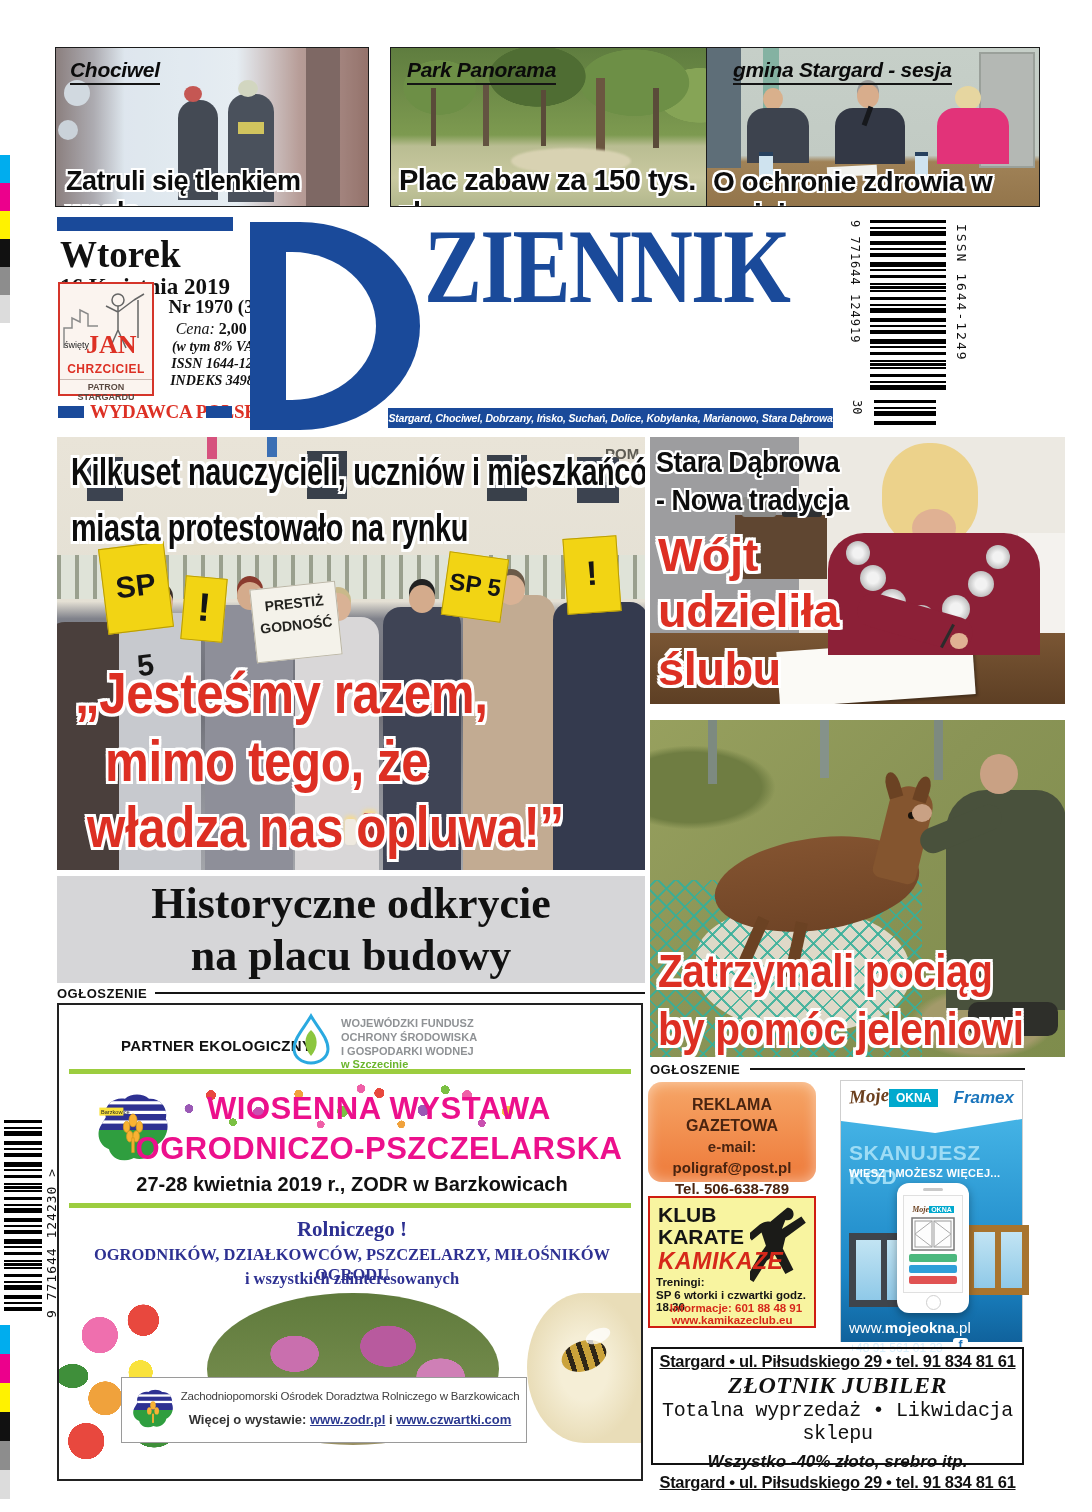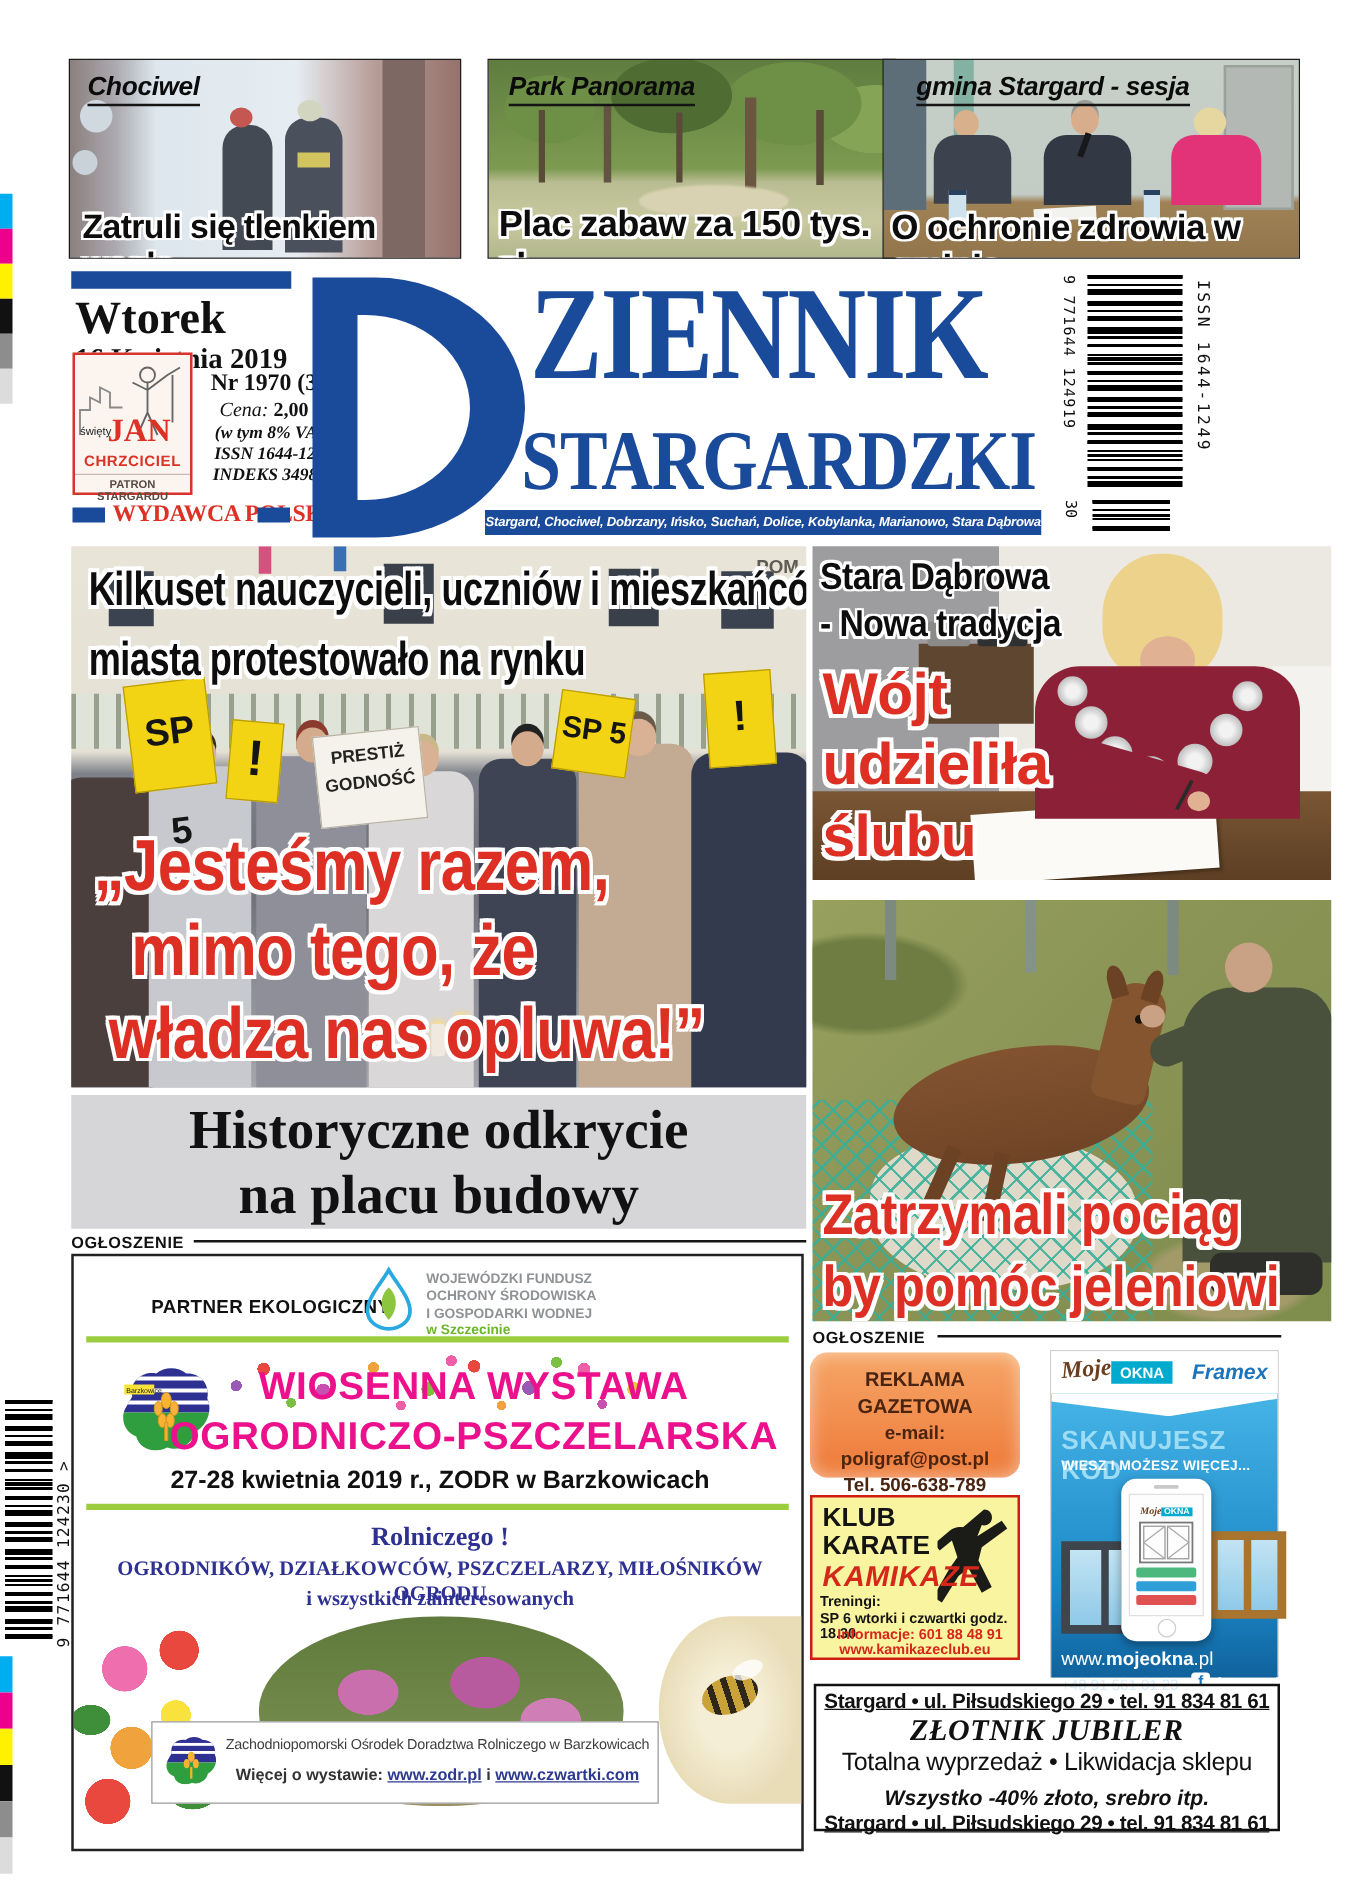--- a/index.html
+++ b/index.html
@@ -134,23 +134,20 @@
   <div class="abs bar" style="left:58px;top:406px;width:26px;height:12px;"></div>
   <div class="abs serif" style="left:90px;top:401px;font-size:19px;font-weight:bold;color:#dd3125;letter-spacing:-0.3px;">WYDAWCA POLSKI</div>
   <div class="abs bar" style="left:206px;top:406px;width:26px;height:12px;"></div>
 
   <div class="abs" style="left:250px;top:222px;width:170px;height:208px;">
     <div class="abs bar" style="left:0;top:0;width:170px;height:208px;border-radius:0 120px 120px 0 / 0 104px 104px 0;"></div>
     <div class="abs" style="left:36px;top:30px;width:90px;height:148px;background:#fff;border-radius:0 84px 84px 0 / 0 74px 74px 0;"></div>
   </div>
   <div class="abs serif blue" style="left:424px;top:214px;font-weight:bold;font-size:106px;line-height:1;">
     <span class="cx" style="transform:scaleX(0.82);letter-spacing:-2px;">ZIENNIK</span>
-  </div>
-  <div class="abs serif blue" style="left:417px;top:334px;font-weight:bold;font-size:68px;line-height:1;">
-    <span class="cx" style="transform:scaleX(0.84);letter-spacing:-1px;">STARGARDZKI</span>
   </div>
   <div class="abs bar" style="left:388px;top:408px;width:445px;height:20px;text-align:center;">
     <span style="color:#fff;font-style:italic;font-weight:bold;font-size:10.5px;line-height:20px;letter-spacing:-0.2px;">Stargard, Chociwel, Dobrzany, Ińsko, Suchań, Dolice, Kobylanka, Marianowo, Stara Dąbrowa</span>
   </div>
 
   <div class="abs" style="left:848px;top:214px;width:150px;height:216px;">
     <div class="abs vtext mono" style="left:0;top:6px;height:172px;font-size:12px;letter-spacing:1px;">9 771644 124919</div>
     <div class="abs bars-h" style="left:22px;top:6px;width:76px;height:172px;"></div>
     <div class="abs vtext mono" style="left:106px;top:10px;height:172px;font-size:13px;letter-spacing:2px;">ISSN 1644-1249</div>
     <div class="abs vtext mono" style="left:2px;top:186px;height:30px;font-size:12px;">30</div>
@@ -456,18 +453,18 @@
       </div>
       <div class="abs" style="left:8px;top:226px;color:#d8eefb;font-size:12px;">+48 91 561 01 23</div>
       <div class="abs" style="left:112px;top:223px;width:15px;height:15px;background:#fff;border-radius:3px;color:#1b75bc;font-weight:bold;font-size:12px;text-align:center;line-height:15px;">f</div>
       <div class="abs" style="left:132px;top:224px;color:#fff;font-size:13px;">framexpl</div>
     </div>
   </div>
 
   <div class="abs" style="left:651px;top:1347px;width:373px;height:118px;border:2.5px solid #111;box-sizing:border-box;text-align:center;padding-top:3px;">
     <div style="font-size:16.5px;font-weight:bold;text-decoration:underline;letter-spacing:-0.3px;">Stargard • ul. Piłsudskiego 29 • tel. 91 834 81 61</div>
     <div class="serif" style="font-size:24px;font-weight:bold;font-style:italic;letter-spacing:0.5px;margin-top:1px;">ZŁOTNIK  JUBILER</div>
-    <div style="font-size:20px;letter-spacing:-0.3px;">Totalna wyprzedaż  •  Likwidacja sklepu</div>
+    <div style="font-size:20px;letter-spacing:-0.3px;font-family:Liberation Mono, monospace;">Totalna wyprzedaż  •  Likwidacja sklepu</div>
     <div style="font-size:17px;font-weight:bold;font-style:italic;margin-top:7px;">Wszystko  -40%  złoto, srebro itp.</div>
     <div style="font-size:16.5px;font-weight:bold;text-decoration:underline;letter-spacing:-0.3px;margin-top:1px;">Stargard • ul. Piłsudskiego 29 • tel. 91 834 81 61</div>
   </div>
 
 </div>
 
 </body></html>

